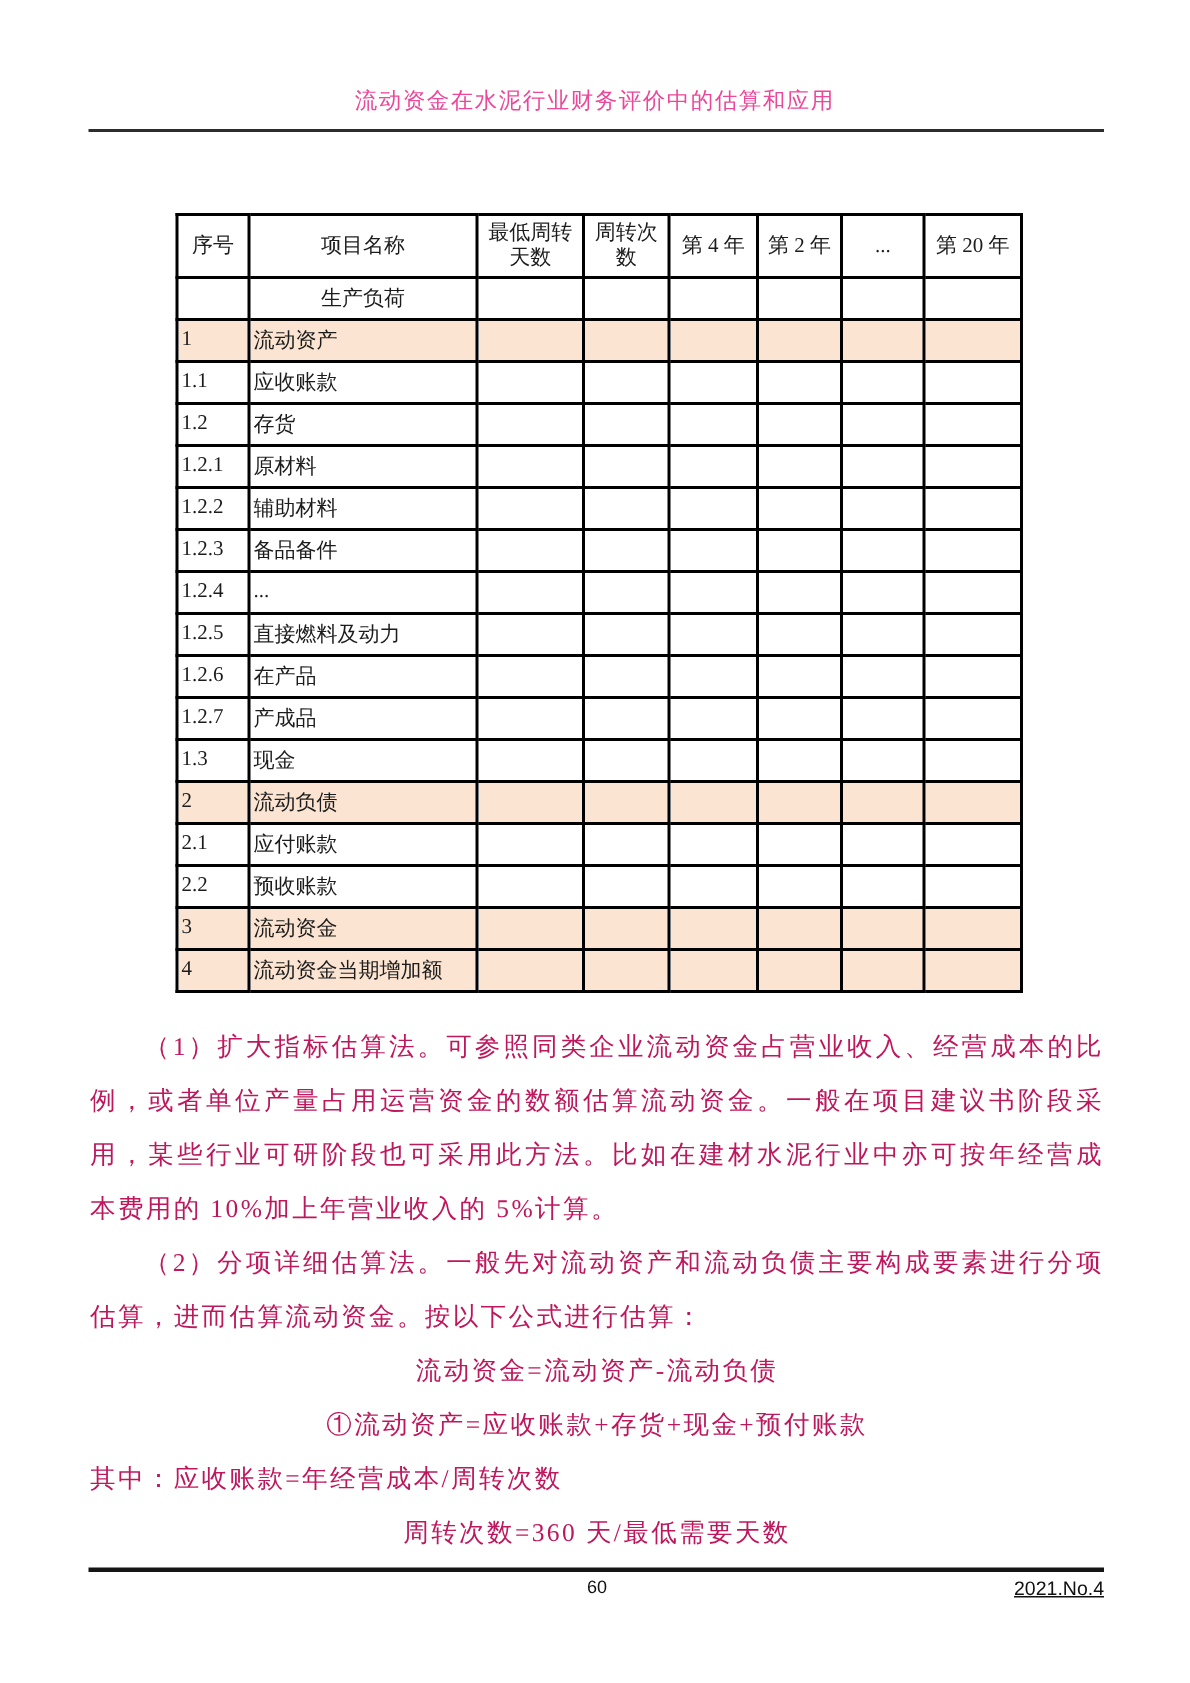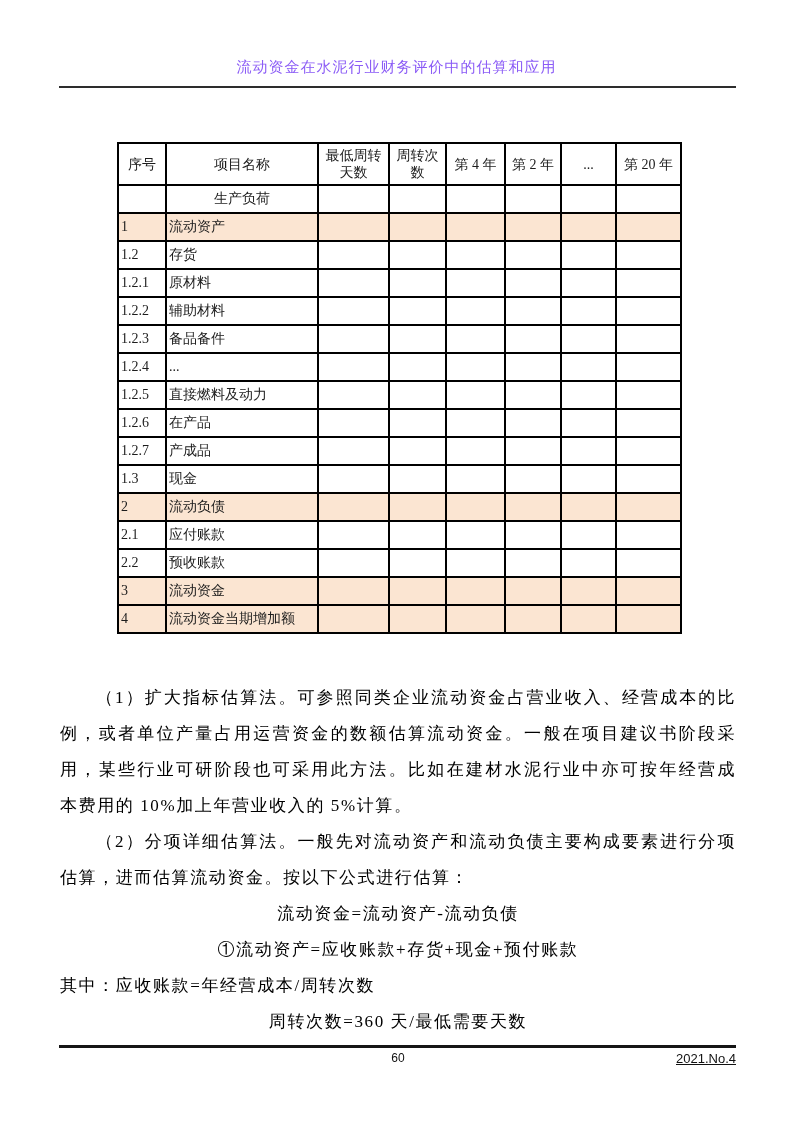--- a/index.html
+++ b/index.html
@@ -9,21 +9,21 @@
     background:#ffffff;
     font-family:"Liberation Serif","DejaVu Serif",serif;
     overflow:hidden;
   }
 
   
   .header-title {
     position:absolute; top:58px; left:0; width:793px;
     text-align:center;
     font-size:15px; letter-spacing:1px;
-    color:#8b5cf6;
+    color:#ec4899;
   }
   .rule-top {
     position:absolute; top:86px; left:59px; width:677px; height:2px;
     background:#2d2d2d;
   }
 
   
   .tbl-wrap { position:absolute; top:117px; left:117px; }
   table.tbl { border-collapse:collapse; table-layout:fixed;margin-top:25px; }
   table.tbl th, table.tbl td {
@@ -39,21 +39,21 @@
   td.c-no   { text-align:left; padding-left:2px; font-size:13.5px; }
   td.c-name { text-align:left; padding-left:3px; }
   td.c-name.center { text-align:center; }
   tr.hl th, tr.hl td { background: var(--hl, #FBE5D2); }
   col.w0{width:48px} col.w1{width:152px} col.w2{width:71px} col.w3{width:57px}
   col.w4{width:59px} col.w5{width:56px} col.w6{width:55px} col.w7{width:65px}
 
   
   .bodytext {
     position:absolute; top:680px; left:60px; width:676px;
-    font-size:17px; color:#000000; letter-spacing:1.6px;
+    font-size:17px; color:#be185d; letter-spacing:1.6px;
   }
   .line, .formula { height:36px; line-height:36px; white-space:nowrap; }
   .line { text-align:justify; text-align-last:justify; }
   .line.noj { text-align-last:left; }
   .line.ind { text-indent:36px; }
   .formula.f-center { text-align-last:center; }
   .formula.f-left { text-align:left; text-align-last:left; }
 
   
   .rule-bottom {
@@ -119,20 +119,30 @@
             <td class="c-no">1</td>
             <td class="c-name">流动资产</td>
             <td></td>
             <td></td>
             <td></td>
             <td></td>
             <td></td>
             <td></td>
           </tr>
           <tr>
+            <td class="c-no">1.1</td>
+            <td class="c-name">应收账款</td>
+            <td></td>
+            <td></td>
+            <td></td>
+            <td></td>
+            <td></td>
+            <td></td>
+          </tr>
+          <tr>
             <td class="c-no">1.2</td>
             <td class="c-name">存货</td>
             <td></td>
             <td></td>
             <td></td>
             <td></td>
             <td></td>
             <td></td>
           </tr>
           <tr>

